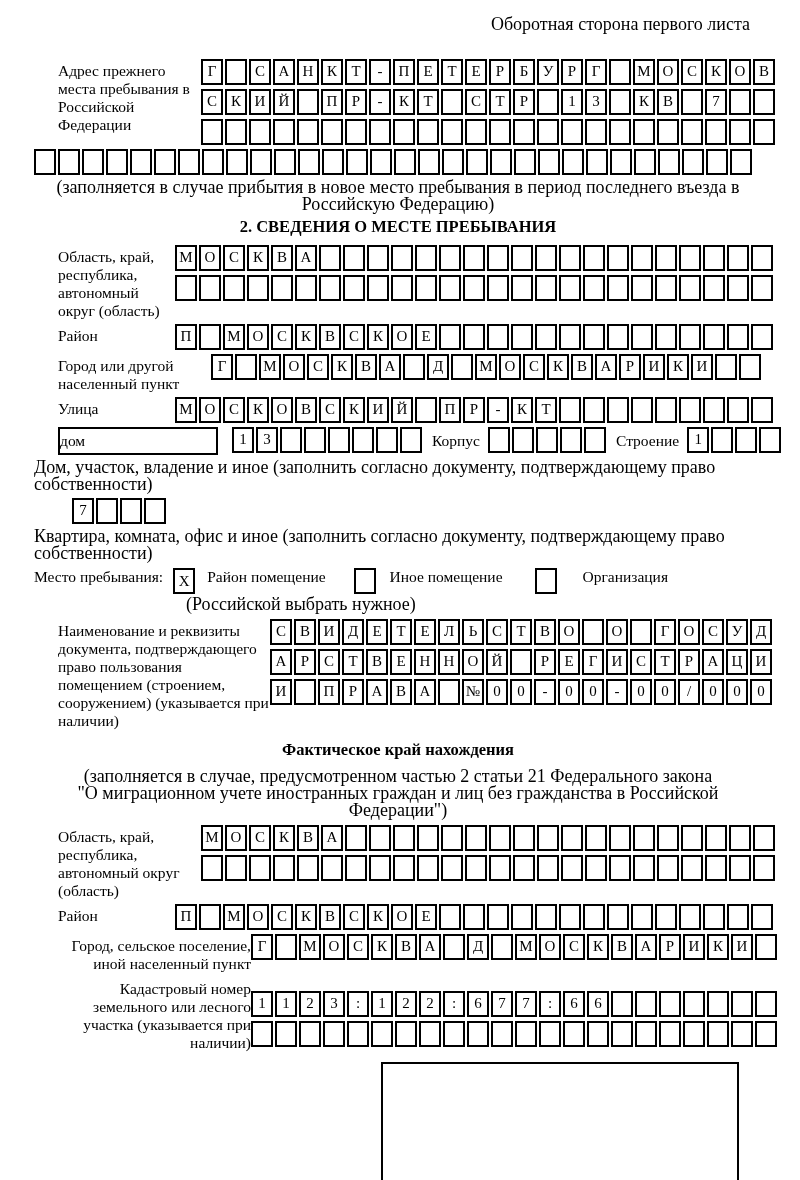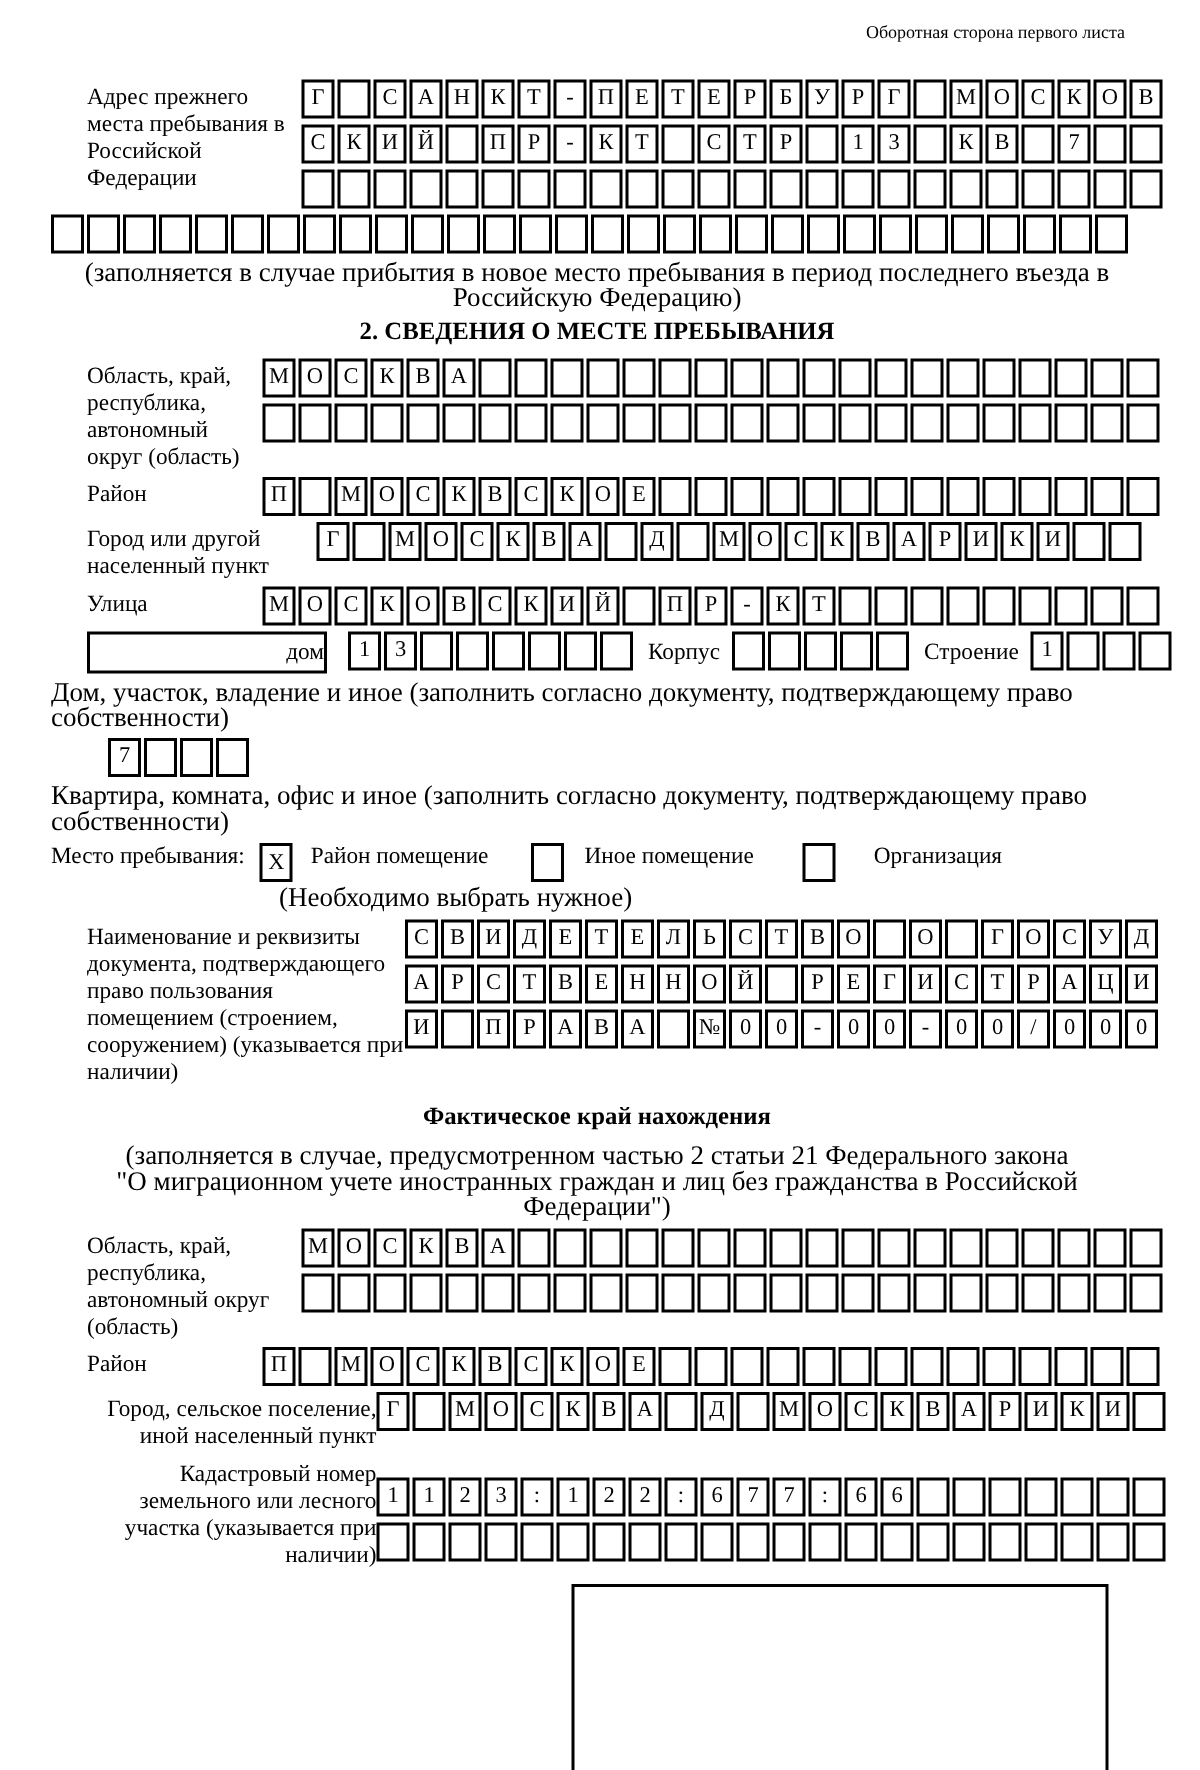--- a/index.html
+++ b/index.html
@@ -1,32 +1,32 @@
 <!DOCTYPE html>
 <html><head>
 <meta charset="utf-8">
 <style>
   html,body{margin:0;padding:0;background:#fff;}
   body{width:800px;height:1180px;overflow:hidden;color:#000;
        font-family:"Liberation Serif","DejaVu Serif",serif;}
   .page{box-sizing:border-box;width:800px;height:1180px;padding:14px 38px 0 34px;}
-  .corner{text-align:right;font-size:12px;padding-right:12px;margin-bottom:24px;}
+  .corner{text-align:right;font-size:18px;padding-right:12px;margin-bottom:24px;}
   .cell{display:inline-block;box-sizing:border-box;width:22px;height:26px;border:2px solid #000;
         margin-right:2px;font-size:15px;line-height:21px;text-align:center;vertical-align:top;
         font-family:"Liberation Serif","DejaVu Serif",serif;}
   .cells-row{white-space:nowrap;height:26px;margin-bottom:4px;}
   .frow{display:flex;align-items:flex-start;margin-bottom:4px;margin-left:24px;}
   .flabel{font-size:15.5px;line-height:18px;padding-top:3px;flex:0 0 auto;}
   .w143{width:143px;} .w117{width:117px;} .w153{width:153px;} .w212{width:212px;}
   .w143b{width:143px;} .w193{width:193px;text-align:right;}
   .note{font-size:18px;line-height:17px;}
   .note.center{text-align:center;}
   .heading{font-size:16.5px;font-weight:bold;text-align:center;margin:4px 0 8px 0;}
   .widebox{box-sizing:border-box;border:2px solid #000;height:28px;font-size:15.5px;
-           line-height:24px;text-align:right;flex:0 0 auto;}
+           line-height:24px;text-align:left;flex:0 0 auto;}
   .inline-lbl{font-size:15.5px;line-height:28px;margin:0 8px;flex:0 0 auto;}
   .checkbox{display:inline-block;box-sizing:border-box;width:22px;height:26px;border:2px solid #000;
             font-size:15px;line-height:22px;text-align:center;vertical-align:top;}
   .chk-row{display:flex;align-items:flex-start;margin:6px 0 2px 0;}
   .chk-row .t{font-size:15.5px;}
   .stamp-wrap{width:404px;margin:10px 0 0 auto;}
   .stamp-box{box-sizing:border-box;width:358px;height:170px;border:2px solid #000;margin:0 auto 8px auto;}
   .stamp-caption{font-size:15px;line-height:19px;text-align:center;}
   .mb0{margin-bottom:0;}
 </style>
@@ -90,21 +90,21 @@
 
   <div class="chk-row">
     <span class="t">Место пребывания:</span>
     <span class="checkbox" style="margin:0 12px 0 10px;">X</span>
     <span class="t">Район помещение</span>
     <span class="checkbox" style="margin:0 14px 0 28px;"></span>
     <span class="t">Иное помещение</span>
     <span class="checkbox" style="margin:0 26px 0 32px;"></span>
     <span class="t">Организация</span>
   </div>
-  <div class="note" style="margin-left:152px;">(Необходимо выбрать нужное)</div>
+  <div class="note" style="margin-left:152px;">(Российской выбрать нужное)</div>
 
   <div class="frow" style="margin-top:6px;">
     <div class="flabel w212">Наименование и реквизиты документа, подтверждающего право пользования помещением (строением, сооружением) (указывается при наличии)</div>
     <div>
       <div class="cells-row"><span class="cell">С</span><span class="cell">В</span><span class="cell">И</span><span class="cell">Д</span><span class="cell">Е</span><span class="cell">Т</span><span class="cell">Е</span><span class="cell">Л</span><span class="cell">Ь</span><span class="cell">С</span><span class="cell">Т</span><span class="cell">В</span><span class="cell">О</span><span class="cell"></span><span class="cell">О</span><span class="cell"></span><span class="cell">Г</span><span class="cell">О</span><span class="cell">С</span><span class="cell">У</span><span class="cell">Д</span></div>
       <div class="cells-row"><span class="cell">А</span><span class="cell">Р</span><span class="cell">С</span><span class="cell">Т</span><span class="cell">В</span><span class="cell">Е</span><span class="cell">Н</span><span class="cell">Н</span><span class="cell">О</span><span class="cell">Й</span><span class="cell"></span><span class="cell">Р</span><span class="cell">Е</span><span class="cell">Г</span><span class="cell">И</span><span class="cell">С</span><span class="cell">Т</span><span class="cell">Р</span><span class="cell">А</span><span class="cell">Ц</span><span class="cell">И</span></div>
       <div class="cells-row mb0"><span class="cell">И</span><span class="cell"></span><span class="cell">П</span><span class="cell">Р</span><span class="cell">А</span><span class="cell">В</span><span class="cell">А</span><span class="cell"></span><span class="cell">№</span><span class="cell">0</span><span class="cell">0</span><span class="cell">-</span><span class="cell">0</span><span class="cell">0</span><span class="cell">-</span><span class="cell">0</span><span class="cell">0</span><span class="cell">/</span><span class="cell">0</span><span class="cell">0</span><span class="cell">0</span></div>
     </div>
   </div>
 

